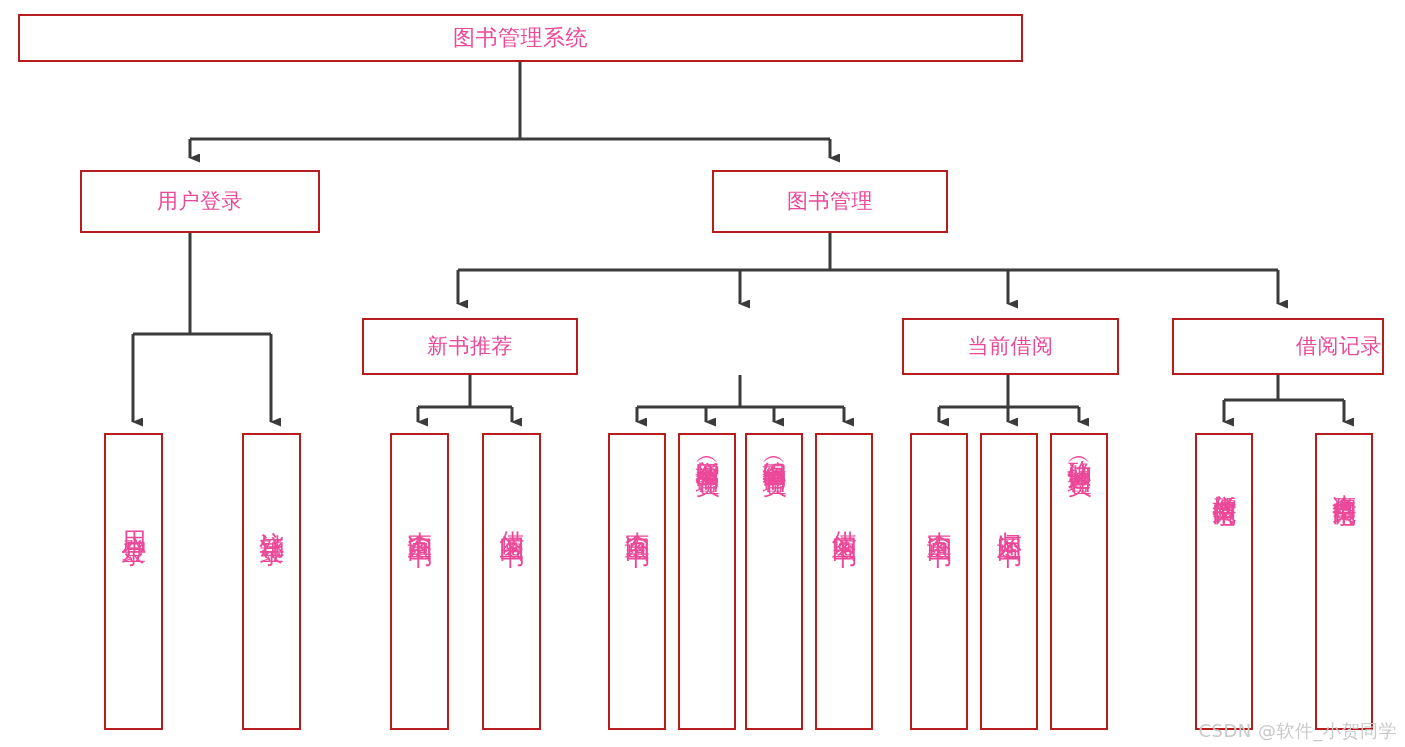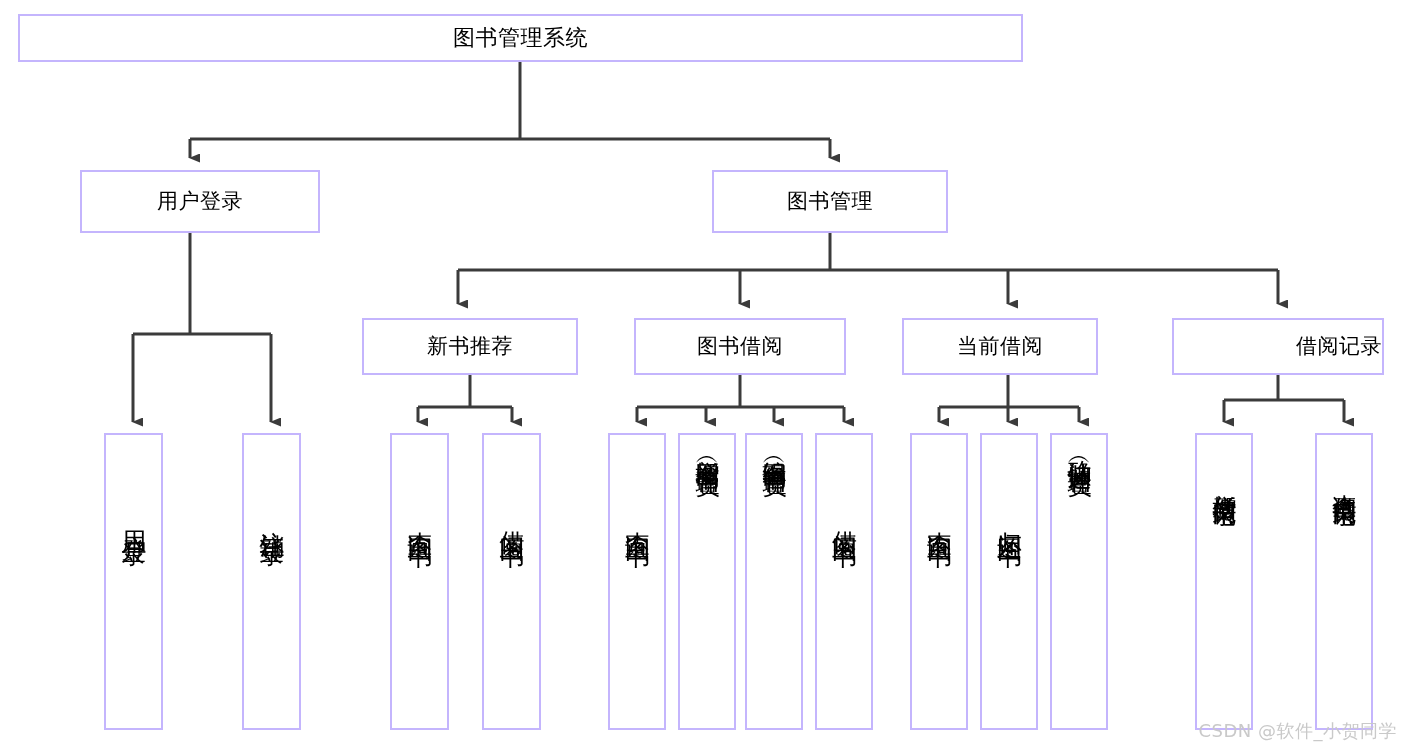--- a/index.html
+++ b/index.html
@@ -3,25 +3,25 @@
 <meta charset="utf-8">
 <style>
   html,body{margin:0;padding:0;background:#ffffff;}
   body{font-family:"DejaVu Sans","Liberation Sans",sans-serif;}
   #stage{position:relative;width:1405px;height:747px;background:#fff;overflow:hidden;}
   svg#wires{position:absolute;left:0;top:0;width:1405px;height:747px;pointer-events:none;}
   .node{
     position:absolute;
     box-sizing:border-box;
     background:#ffffff;
-    border:2px solid #c4b5fd;
+    border:2px solid #b91c1c;
     display:flex;
     align-items:center;
     justify-content:center;
-    color:#000000;
+    color:#ec4899;
   }
   .node .lbl{
     display:block;
     text-align:center;
     line-height:1.02;
     white-space:nowrap;
   }
   
   .h .lbl{font-size:21px;letter-spacing:.5px;}
   .root .lbl{font-size:22px;letter-spacing:.5px;}
@@ -111,24 +111,21 @@
   <div class="node h" style="left:80px;top:170px;width:240px;height:63px;">
     <span class="lbl">用户登录</span>
   </div>
   <div class="node h" style="left:712px;top:170px;width:236px;height:63px;">
     <span class="lbl">图书管理</span>
   </div>
 
   <div class="node h" style="left:362px;top:318px;width:216px;height:57px;">
     <span class="lbl">新书推荐</span>
   </div>
-  <div class="node h" style="left:634px;top:318px;width:212px;height:57px;">
-    <span class="lbl">图书借阅</span>
-  </div>
-  <div class="node h" style="left:902px;top:318px;width:196px;height:57px;">
+  <div class="node h" style="left:902px;top:318px;width:217px;height:57px;">
     <span class="lbl">当前借阅</span>
   </div>
   <div class="node h" style="left:1172px;top:318px;width:212px;height:57px;justify-content:flex-end;">
     <span class="lbl">借阅记录</span>
   </div>
 
   <div class="node v" style="left:104px;top:433px;width:59px;height:297px;padding-top:76px;">
     <span class="lbl">用户登录</span>
   </div>
   <div class="node v" style="left:242px;top:433px;width:59px;height:297px;padding-top:76px;">

